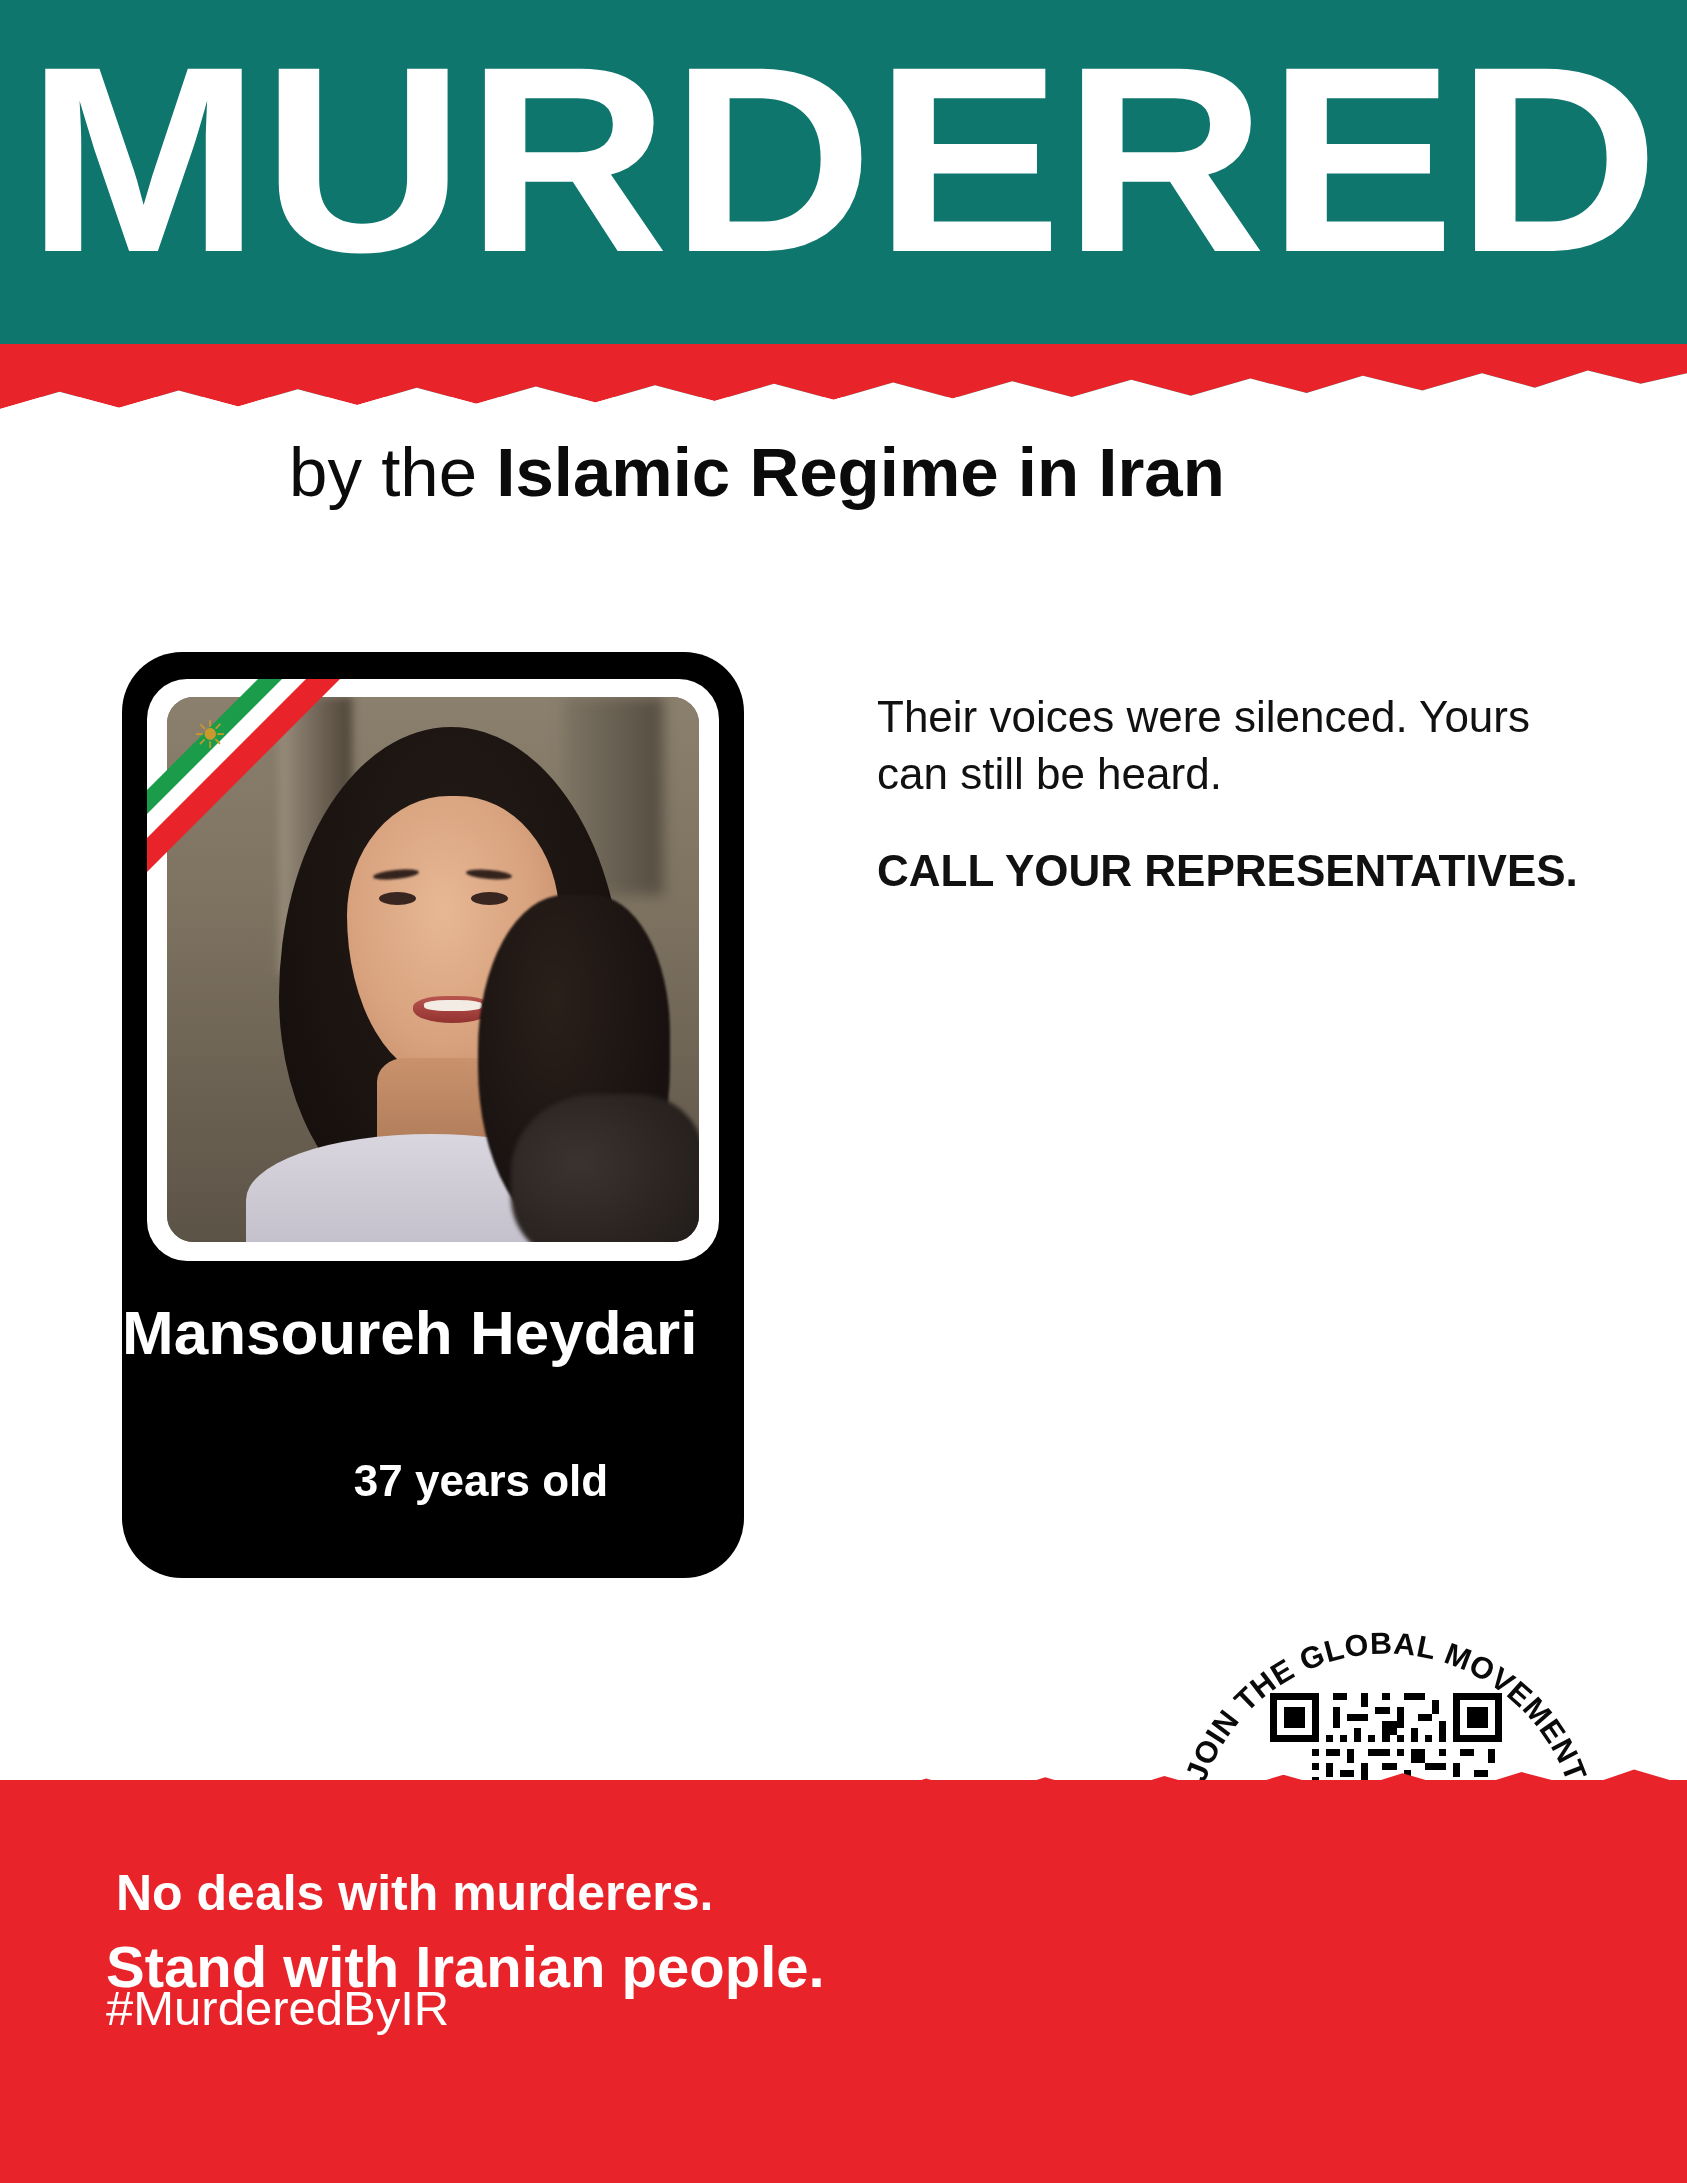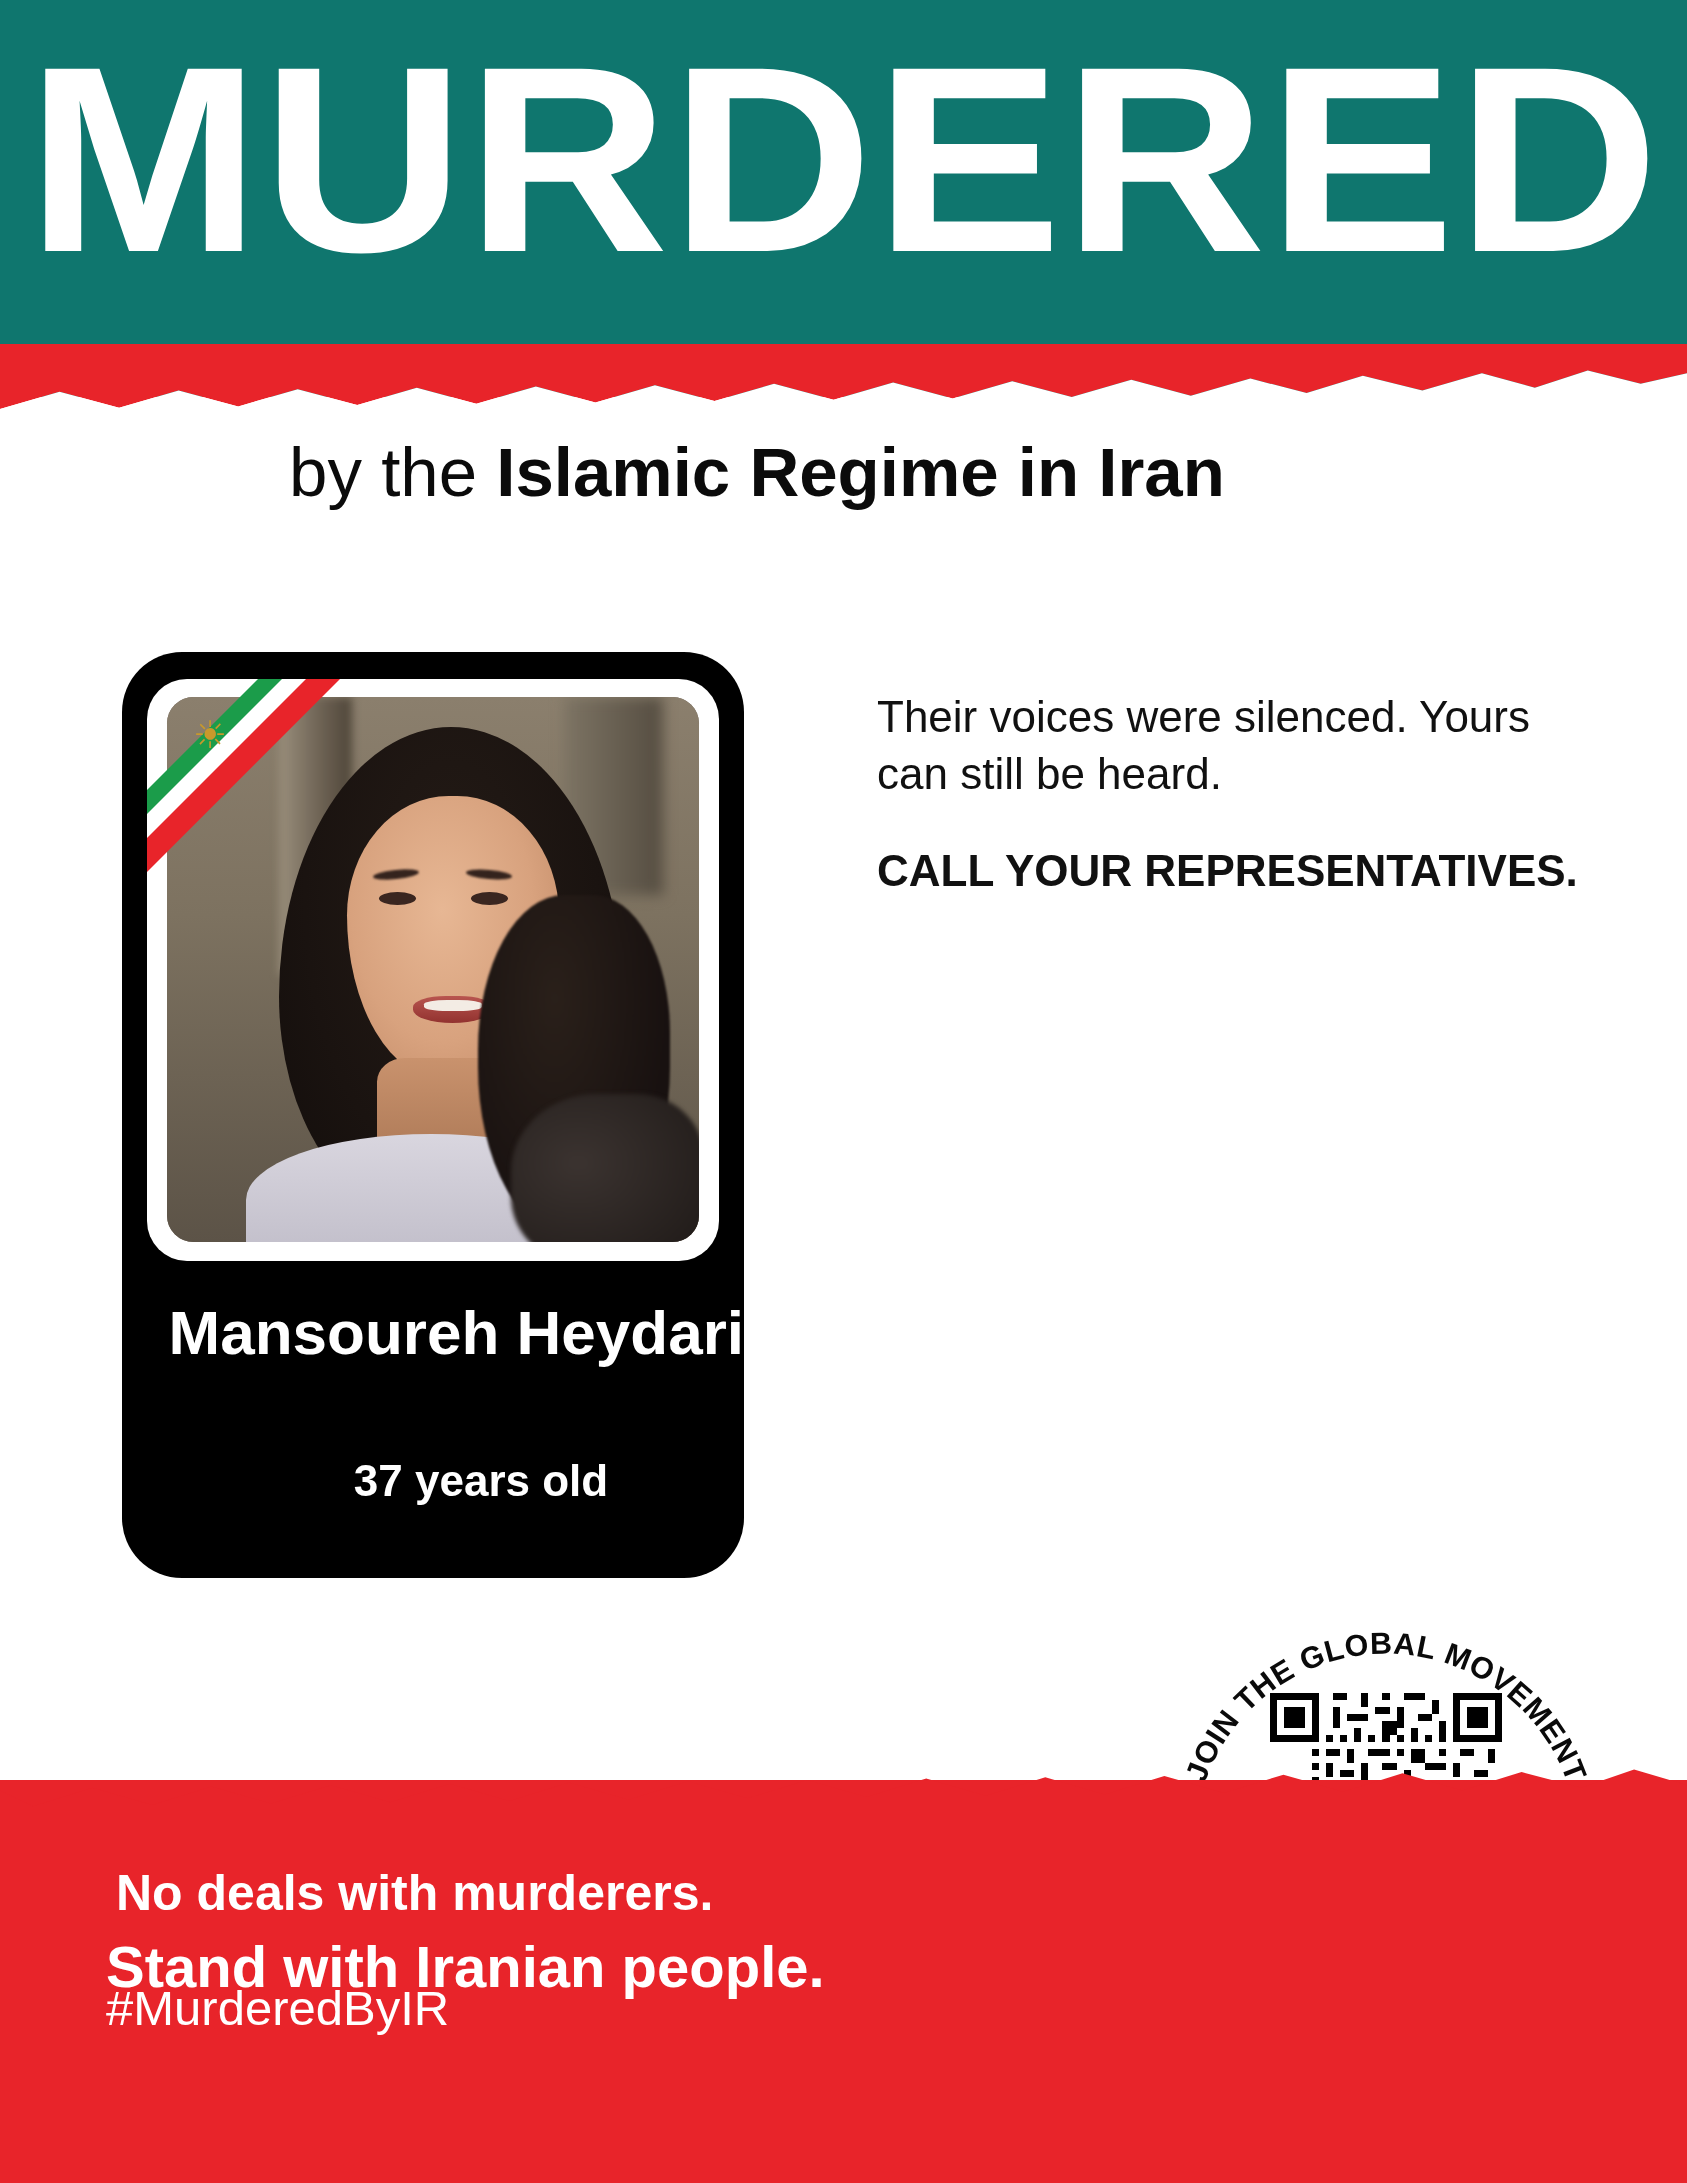--- a/index.html
+++ b/index.html
@@ -247,21 +247,21 @@
     font-size: 38px;
     line-height: 37px;
     text-align: center;
   }
 
   .victim-name {
     position: absolute;
     left: 0;
     top: 648px;
     width: 622px;
-    text-align: right;
+    text-align: left;
     color: #ffffff;
     font-weight: bold;
     font-size: 62px;
     line-height: 66px;
     white-space: nowrap;
   }
   .victim-age {
     position: absolute;
     left: 0;
     top: 804px;

